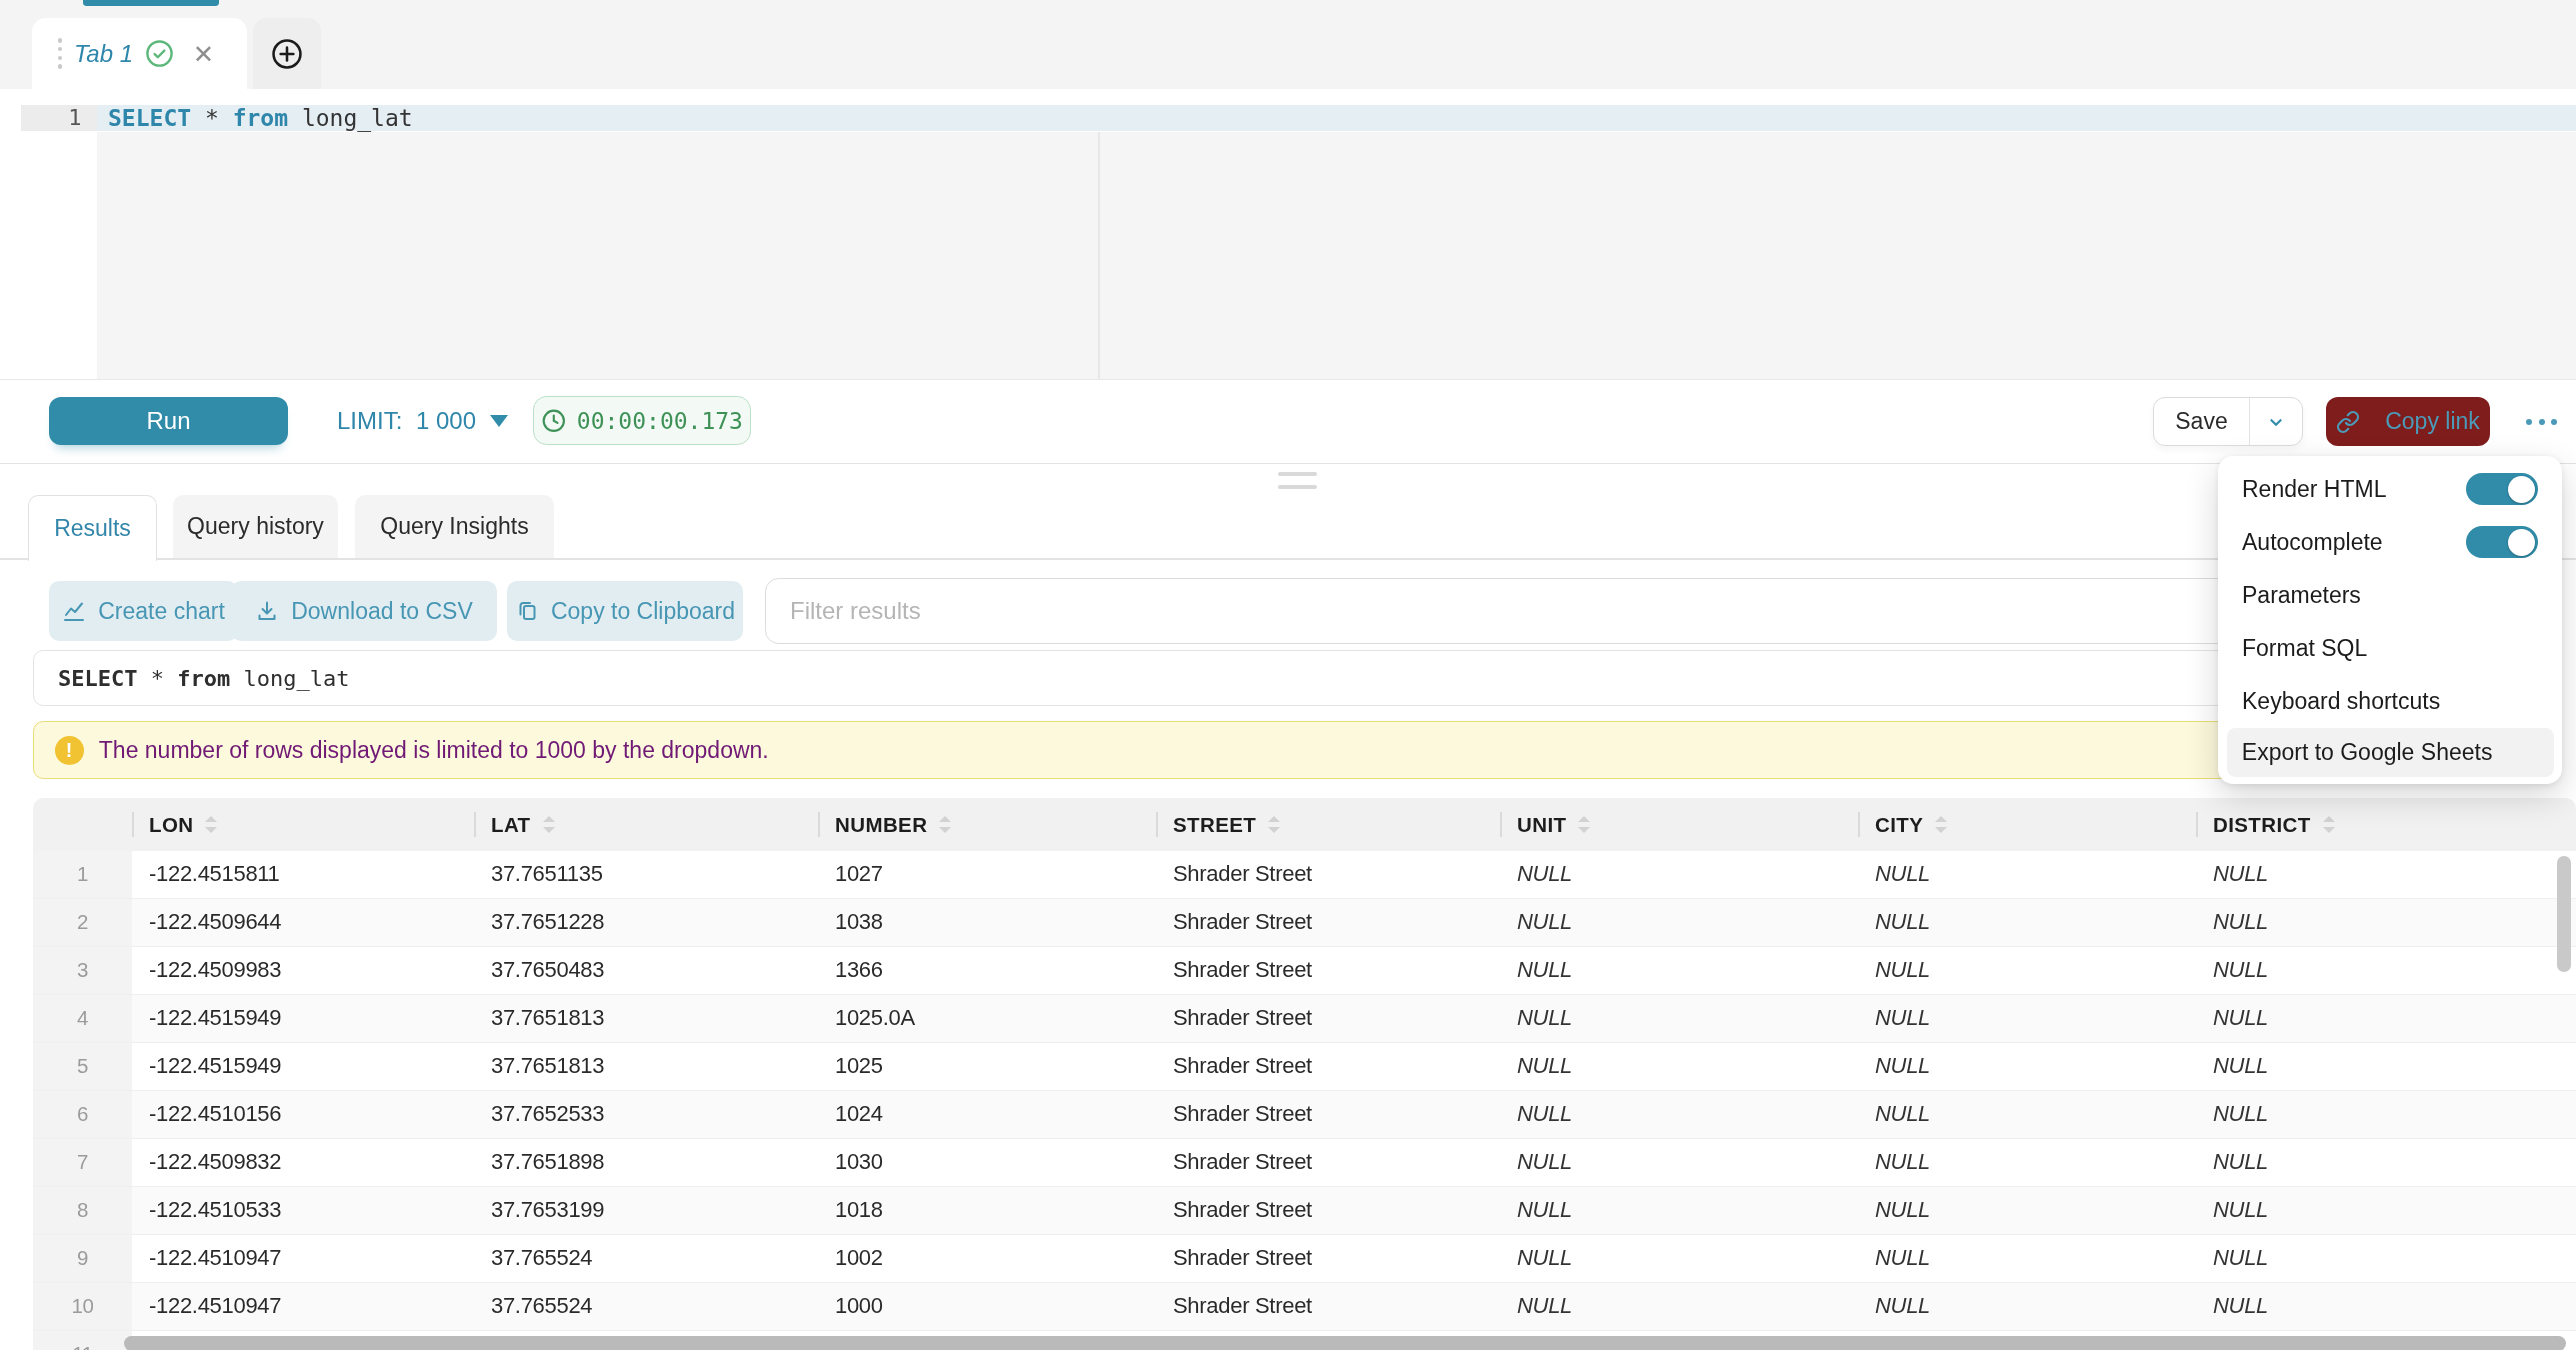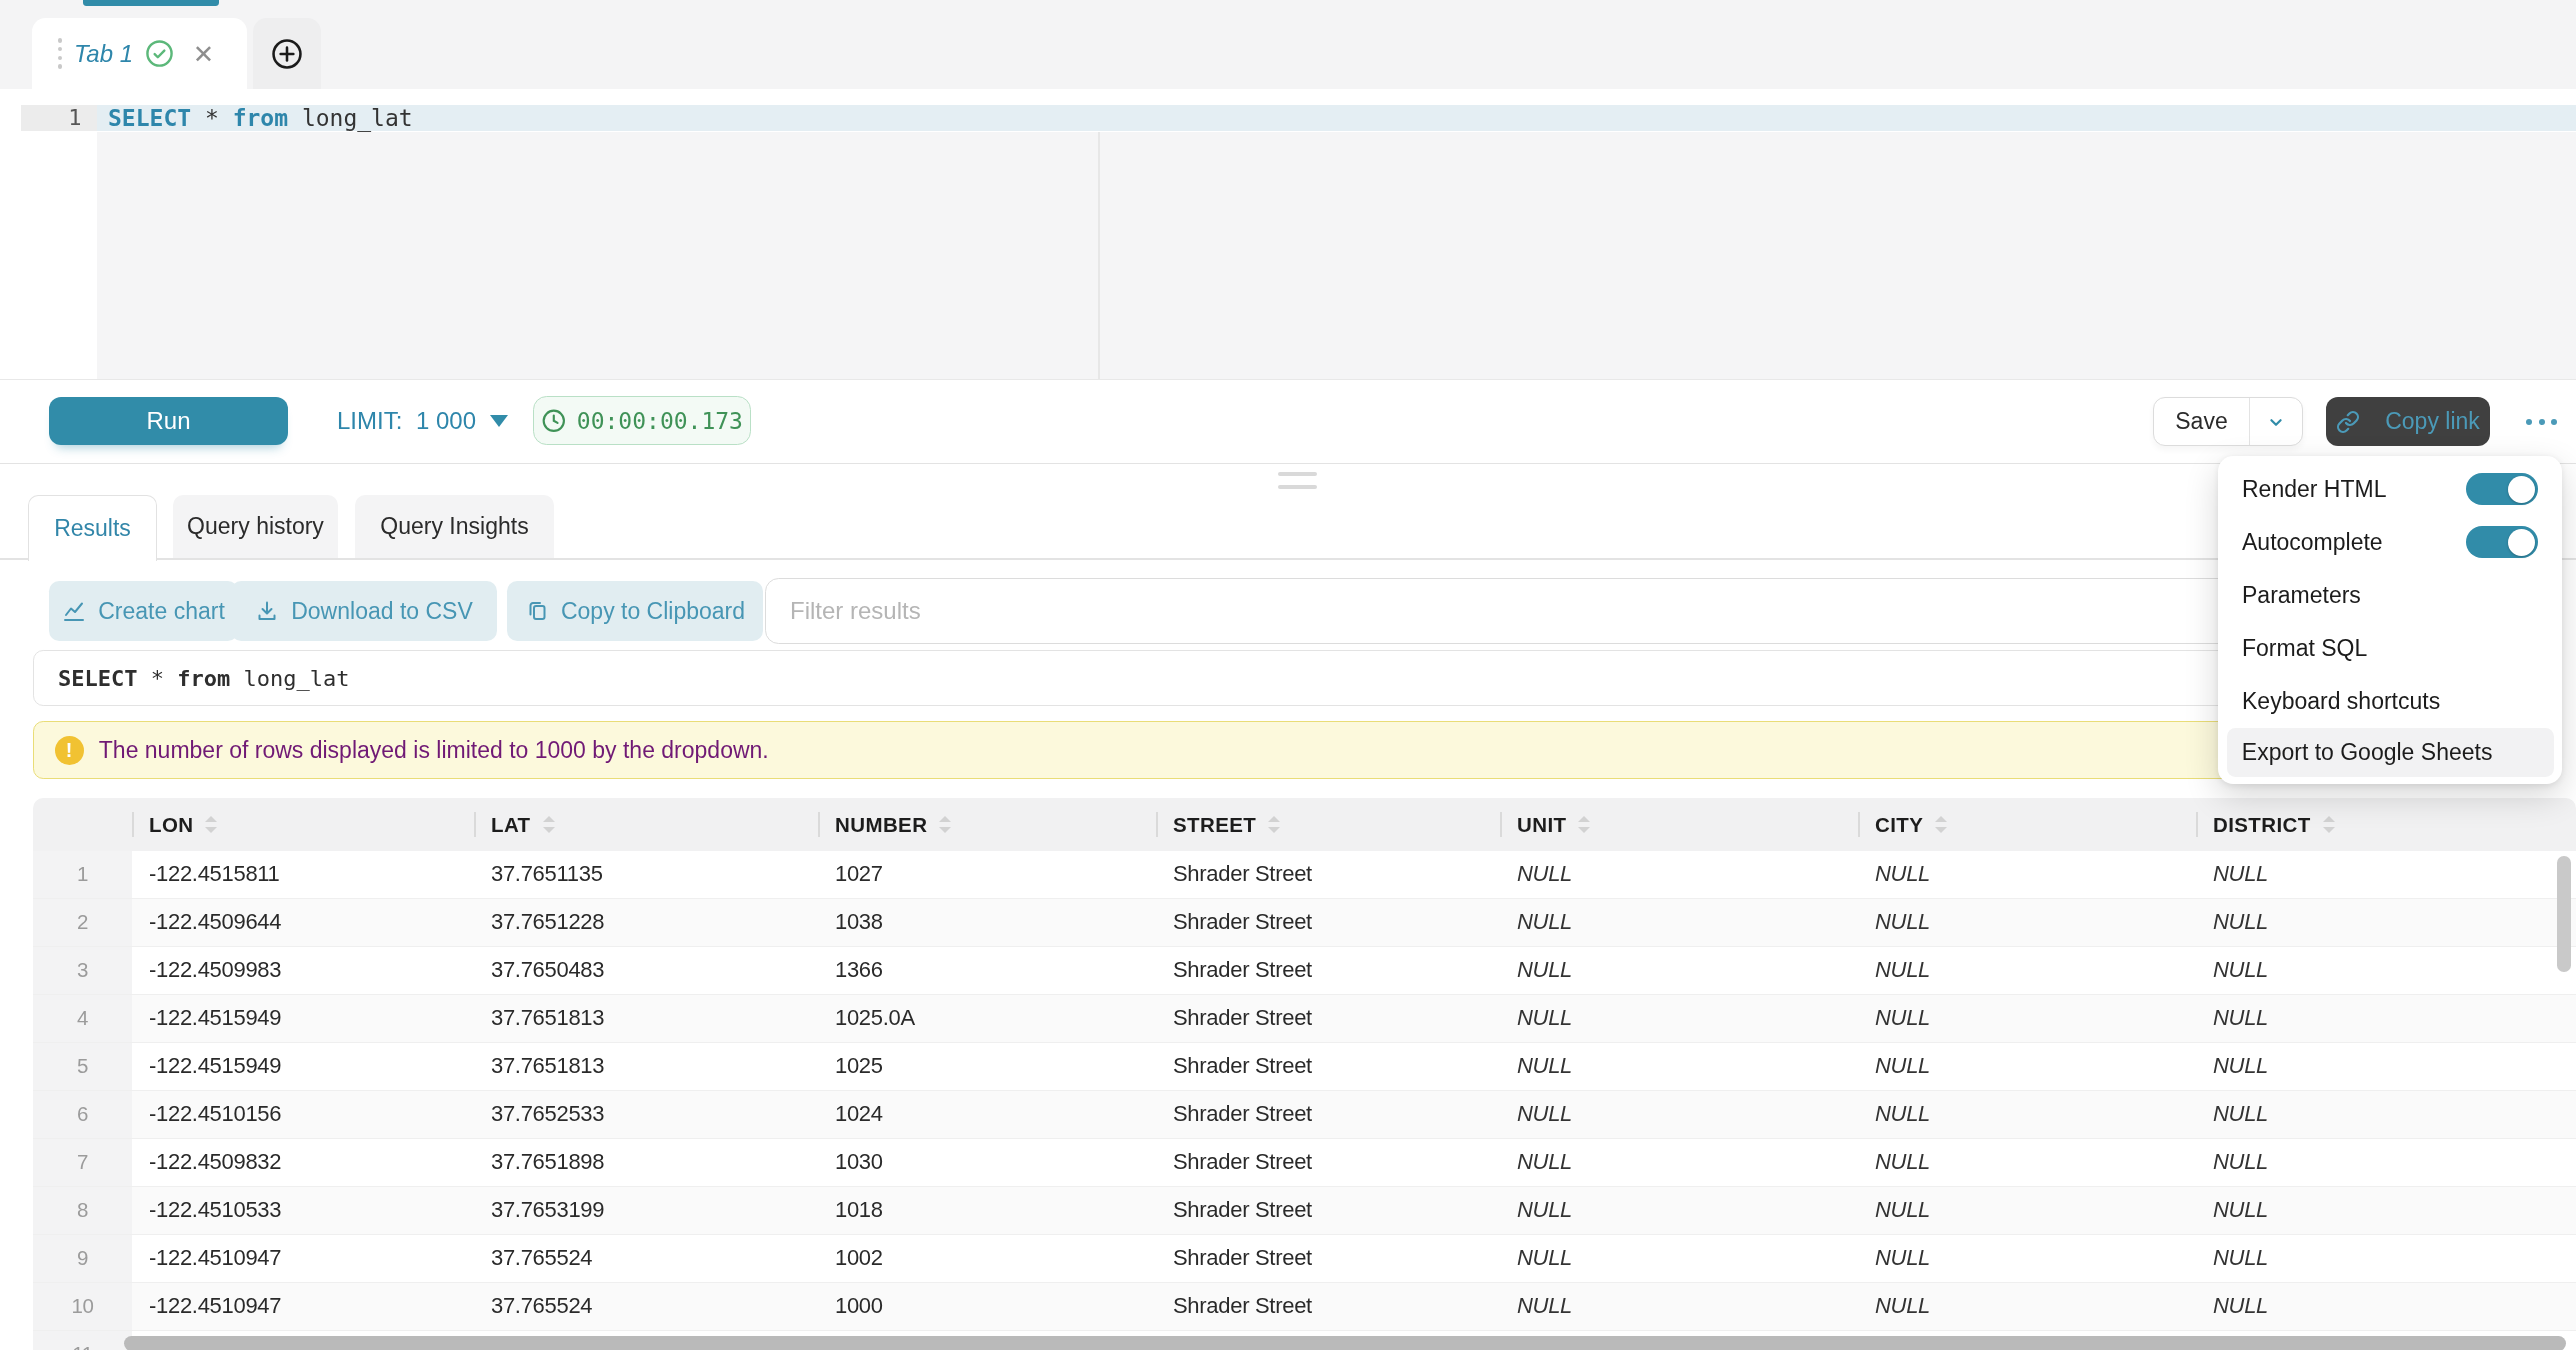--- a/index.html
+++ b/index.html
@@ -41,21 +41,21 @@
   .tri-down{width:0;height:0;border-left:9.4px solid transparent;border-right:9.4px solid transparent;
             border-top:12px solid #318ca9;}
   .timer{left:533px;top:16px;width:218px;height:49px;border:1.7px solid #b9e0c6;background:#f3faf5;
          border-radius:13.6px;box-sizing:border-box;display:flex;align-items:center;justify-content:center;gap:10.2px;}
   .timer span{font-size:23px;color:#3f9257;}
   .save-btn{left:2153px;top:17px;width:150px;height:49px;background:#fff;border:1.7px solid #dcdcdc;
             border-radius:12px;box-sizing:border-box;display:flex;box-shadow:0 3.4px 6.8px rgba(0,0,0,.04);}
   .save-main{width:95px;display:flex;align-items:center;justify-content:center;font-size:23px;color:#2b2b2b;
              border-right:1.7px solid #e3e3e3;}
   .save-caret{flex:1;display:flex;align-items:center;justify-content:center;}
-  .copylink{left:2326px;top:17px;width:164px;height:49px;background:#404040;border-radius:12px;
+  .copylink{left:2326px;top:17px;width:164px;height:49px;background:#7f1d1d;border-radius:12px;
             display:flex;align-items:center;justify-content:center;gap:25px;color:#4b9ab8;font-size:23px;}
   .dots-btn{left:2515px;top:17px;width:53px;height:49px;display:flex;align-items:center;justify-content:center;gap:6.8px;}
   .dots-btn i{width:6px;height:6px;border-radius:50%;background:#4b9ab8;}
 
   
   .draghandle{left:1278px;top:472px;width:39px;height:17px;display:flex;flex-direction:column;
               justify-content:space-between;}
   .draghandle i{display:block;height:4.3px;border-radius:2.6px;background:#d9d9d9;}
 
   
@@ -63,21 +63,21 @@
   .rtab{top:495px;height:63px;border-radius:10.2px 10.2px 0 0;display:flex;align-items:center;
         justify-content:center;font-size:23px;color:#2b2b2b;background:#f4f4f5;}
   .rtab.active{left:28px;width:129px;height:66px;background:#fff;border:1.7px solid #e2e2e2;border-bottom:0;
                box-sizing:border-box;color:#3286a9;z-index:2;}
   .rtab.t2{left:173px;width:165px;}
   .rtab.t3{left:355px;width:199px;}
 
   
   .tool-btn{top:581px;height:60px;background:#e1edf1;border-radius:10.2px;display:flex;align-items:center;
             justify-content:center;gap:12px;color:#4796b4;font-size:23px;}
-  .tb1{left:49px;width:189px;} .tb2{left:231px;width:266px;} .tb3{left:507px;width:256px;}
+  .tb1{left:49px;width:189px;} .tb2{left:231px;width:266px;} .tb3{left:507px;width:236px;}
   .filter{left:765px;top:578px;width:1786px;height:66px;border:1.7px solid #dcdcdc;border-radius:13.6px;
           box-sizing:border-box;font-size:24px;color:#444;padding:0 24px;outline:none;background:#fff;
           font-family:"Liberation Sans",sans-serif;}
   .filter::placeholder{color:#b5b5b5;}
 
   
   .sqlbar{left:33px;top:650px;width:2518px;height:56px;border:1.7px solid #e3e3e3;border-radius:10.2px;
           box-sizing:border-box;display:flex;align-items:center;padding-left:24px;font-size:22px;color:#2e2e2e;}
   .sqlbar .b{font-weight:bold;}
   .banner{left:33px;top:721px;width:2518px;height:58px;background:#fcf9dc;border:1.7px solid #e9dd77;

